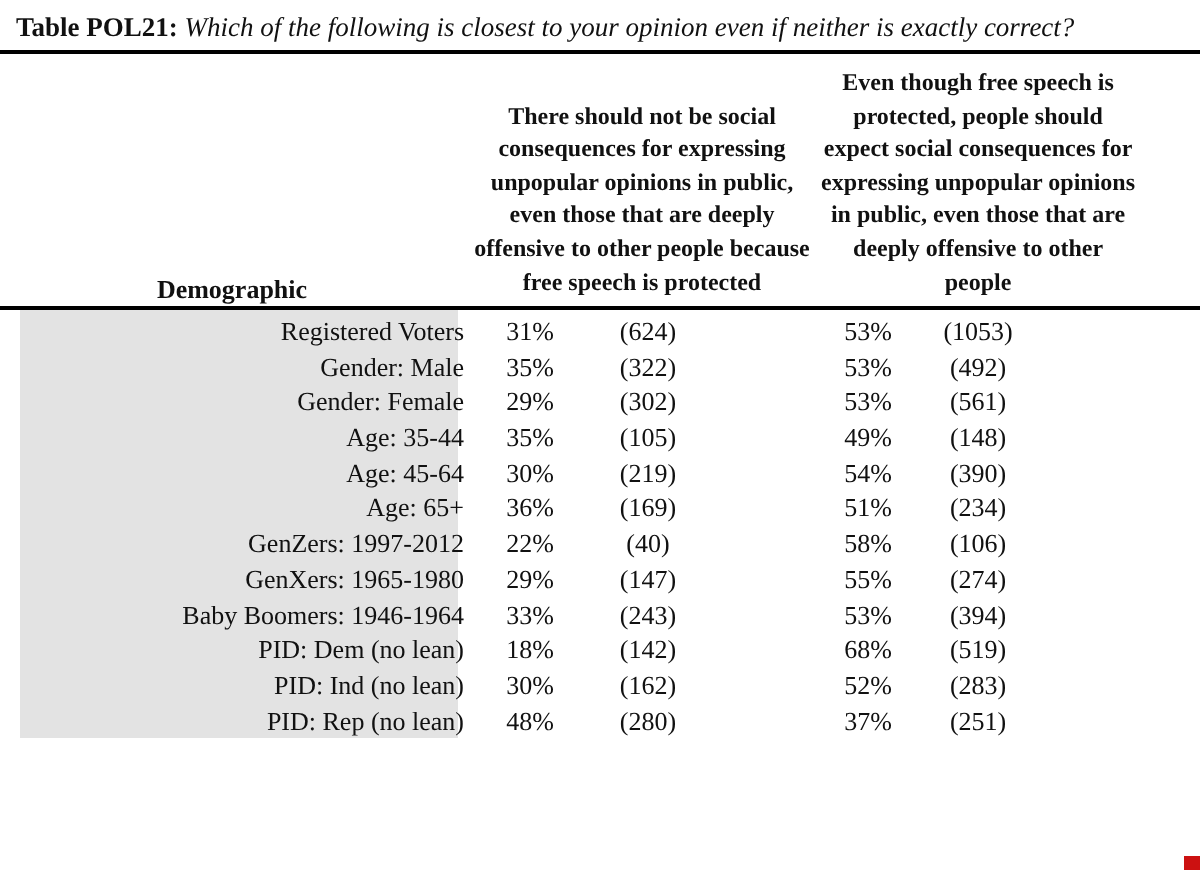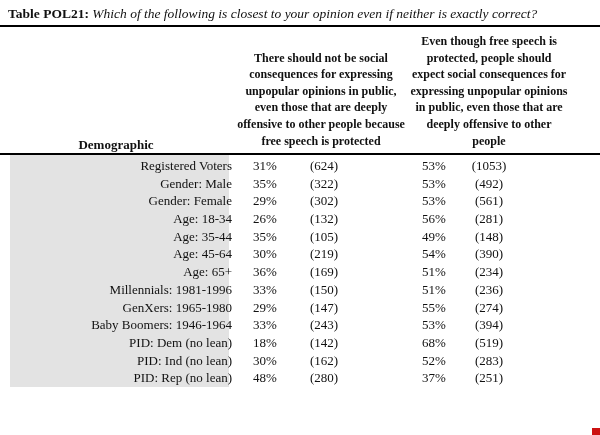--- a/index.html
+++ b/index.html
@@ -121,29 +121,20 @@
       <tr>
         <td class="demo">Gender: Female</td>
         <td class="pct">29%</td>
         <td class="cnt">(302)</td>
         <td class="gap"></td>
         <td class="pct">53%</td>
         <td class="cnt">(561)</td>
         <td class="tail"></td>
       </tr>
       <tr>
-        <td class="demo">Age: 18-34</td>
-        <td class="pct">26%</td>
-        <td class="cnt">(132)</td>
-        <td class="gap"></td>
-        <td class="pct">56%</td>
-        <td class="cnt">(281)</td>
-        <td class="tail"></td>
-      </tr>
-      <tr>
         <td class="demo">Age: 35-44</td>
         <td class="pct">35%</td>
         <td class="cnt">(105)</td>
         <td class="gap"></td>
         <td class="pct">49%</td>
         <td class="cnt">(148)</td>
         <td class="tail"></td>
       </tr>
       <tr>
         <td class="demo">Age: 45-64</td>
@@ -157,26 +148,26 @@
       <tr>
         <td class="demo">Age: 65+</td>
         <td class="pct">36%</td>
         <td class="cnt">(169)</td>
         <td class="gap"></td>
         <td class="pct">51%</td>
         <td class="cnt">(234)</td>
         <td class="tail"></td>
       </tr>
       <tr>
-        <td class="demo">Millennials: 1981-1996</td>
-        <td class="pct">33%</td>
-        <td class="cnt">(150)</td>
-        <td class="gap"></td>
-        <td class="pct">51%</td>
-        <td class="cnt">(236)</td>
+        <td class="demo">GenZers: 1997-2012</td>
+        <td class="pct">22%</td>
+        <td class="cnt">(40)</td>
+        <td class="gap"></td>
+        <td class="pct">58%</td>
+        <td class="cnt">(106)</td>
         <td class="tail"></td>
       </tr>
       <tr>
         <td class="demo">GenXers: 1965-1980</td>
         <td class="pct">29%</td>
         <td class="cnt">(147)</td>
         <td class="gap"></td>
         <td class="pct">55%</td>
         <td class="cnt">(274)</td>
         <td class="tail"></td>

